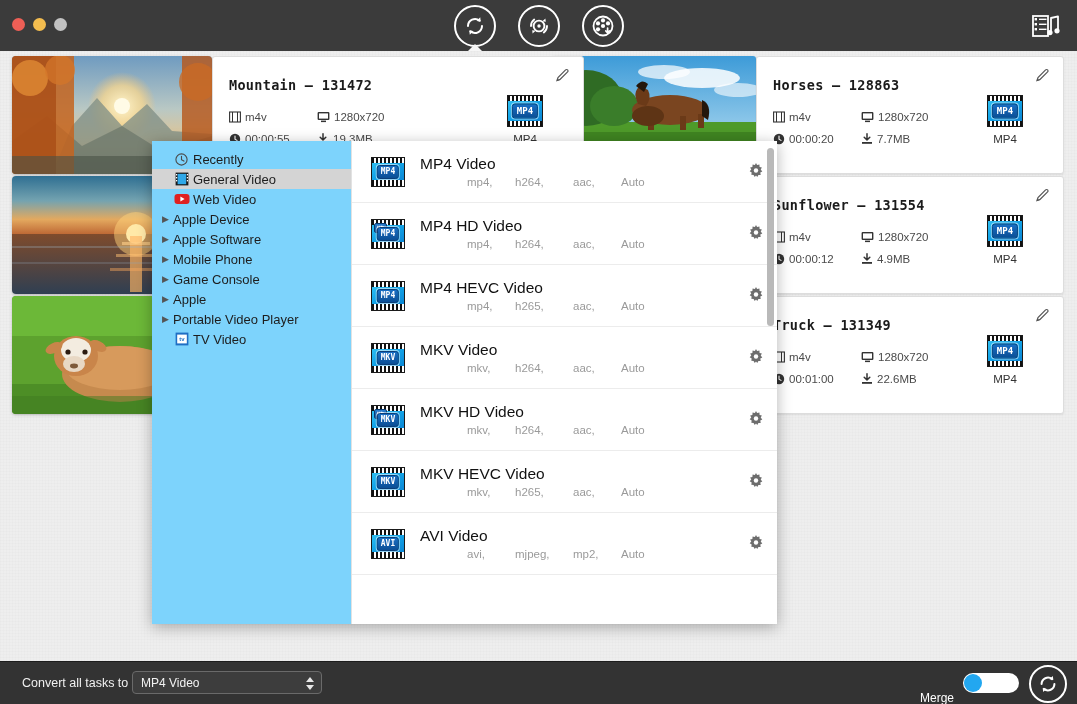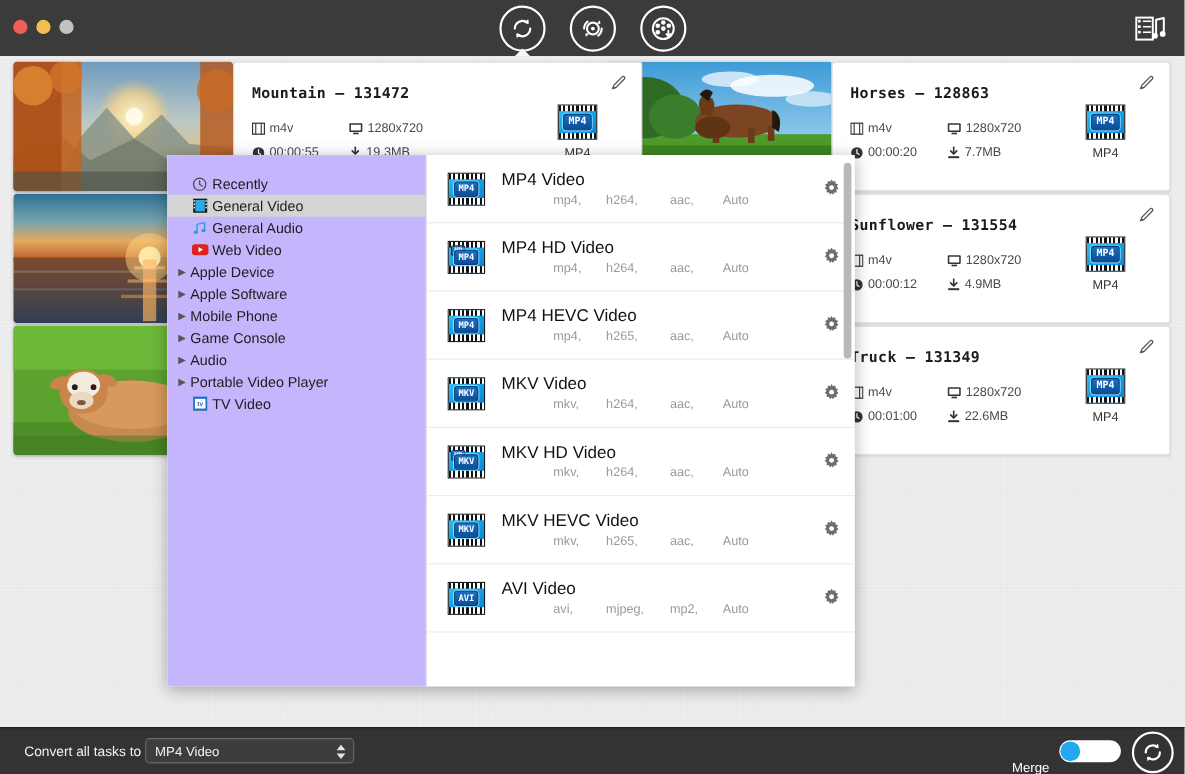--- a/index.html
+++ b/index.html
@@ -135,24 +135,24 @@
   
   #dropdown {
     position: absolute; left: 152px; top: 90px;
     width: 625px; height: 483px;
     background: #ffffff;
     box-shadow: 0 3px 14px rgba(0,0,0,0.3);
     display: flex;
     overflow: hidden;
   }
   #cat-list {
-    width: 236px; height: 100%;
-    background: #c4b5fd;
+    width: 200px; height: 100%;
+    background: #7dd3fc;
     border-right: 1px solid #e2e2e2;
-    padding-top: 16px;
+    padding-top: 8px;
   }
   .cat {
     height: 20px; display: flex; align-items: center;
     padding-left: 10px; font-size: 13px; color: #1d1d1d;
     white-space: nowrap;
   }
   .cat.sel { background: #d4d4d4; }
   .cat .arrow {
     width: 11px; flex: none; color: #555; font-size: 9px; line-height: 1;
   }
@@ -619,31 +619,20 @@
             <rect x="1" y="8" width="1.2" height="1.4" fill="#fff"></rect>
             <rect x="11.8" y="2" width="1.2" height="1.4" fill="#fff"></rect>
             <rect x="11.8" y="5" width="1.2" height="1.4" fill="#fff"></rect>
             <rect x="11.8" y="8" width="1.2" height="1.4" fill="#fff"></rect>
           </svg>
         </span>
         <span class="ctext">General Video</span>
       </div>
 
 
-      <div class="cat">
-        <span class="arrow"></span>
-        <span class="cicon-sm">
-          <svg width="14" height="14" viewBox="0 0 14 14">
-            <path d="M4 11V4l7-1.6v7" fill="none" stroke="#2f9ee0" stroke-width="1.3" stroke-linejoin="round"></path>
-            <ellipse cx="3" cy="11.2" rx="2" ry="1.6" fill="#2f9ee0"></ellipse>
-            <ellipse cx="10" cy="9.6" rx="2" ry="1.6" fill="#2f9ee0"></ellipse>
-          </svg>
-        </span>
-        <span class="ctext">General Audio</span>
-      </div>
 
       <div class="cat">
         <span class="arrow"></span>
         <span class="cicon-sm">
           <svg width="16" height="12" viewBox="0 0 16 12">
             <rect x="0.5" y="1" width="15" height="10" rx="3" fill="#e02121"></rect>
             <path d="M6.4 3.6v4.8L10.6 6z" fill="#fff"></path>
           </svg>
         </span>
         <span class="ctext">Web Video</span>
@@ -660,21 +649,21 @@
       <div class="cat">
         <span class="arrow">▶</span>
         <span class="ctext">Mobile Phone</span>
       </div>
       <div class="cat">
         <span class="arrow">▶</span>
         <span class="ctext">Game Console</span>
       </div>
       <div class="cat">
         <span class="arrow">▶</span>
-        <span class="ctext">Audio</span>
+        <span class="ctext">Apple</span>
       </div>
       <div class="cat">
         <span class="arrow">▶</span>
         <span class="ctext">Portable Video Player</span>
       </div>
 
       <div class="cat">
         <span class="arrow"></span>
         <span class="cicon-sm">
           <svg width="14" height="14" viewBox="0 0 14 14">

